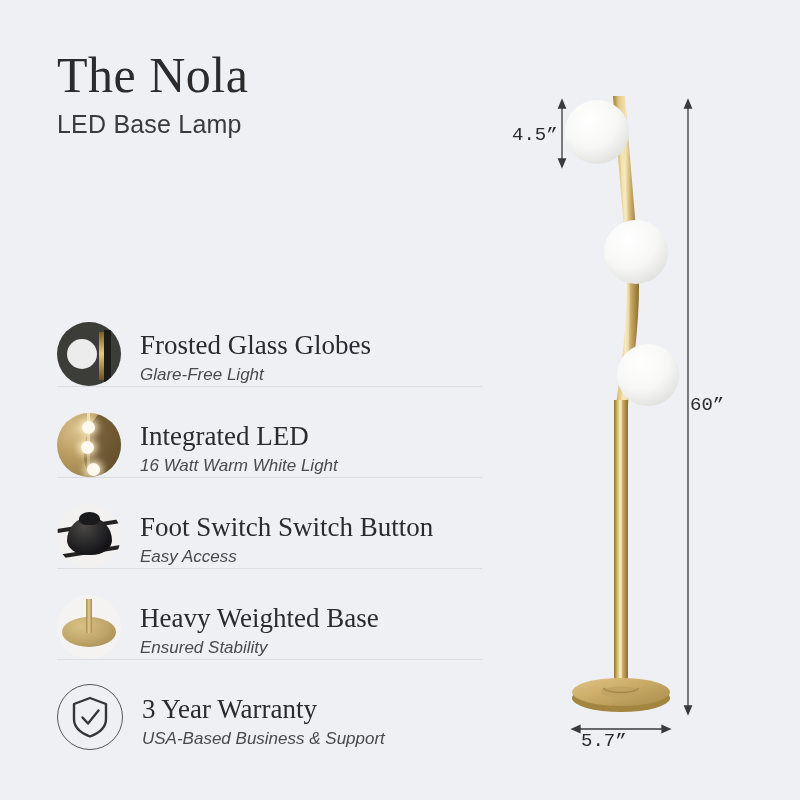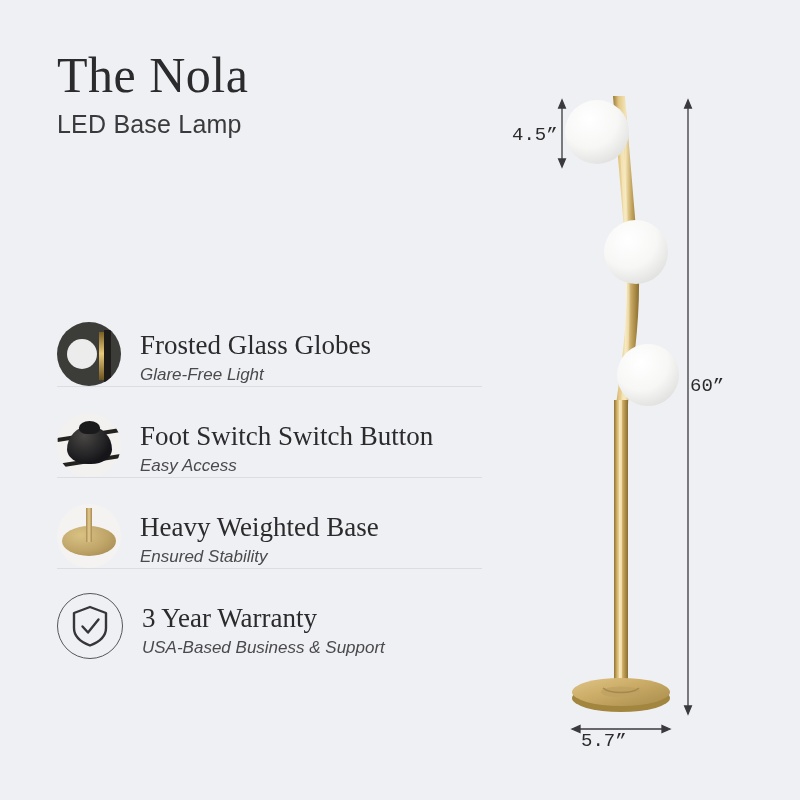--- a/index.html
+++ b/index.html
@@ -220,21 +220,21 @@
   .lamp-svg { display: block; }
 
   .dim-label {
     position: absolute;
     font-family: Liberation Mono, monospace;
     color: #2b2b2d;
     font-size: 19px;
     white-space: nowrap;
   }
   .dim-globe { left: 512px; top: 124px; }
-  .dim-height { left: 690px; top: 375px; }
+  .dim-height { left: 690px; top: 394px; }
   .dim-width  { left: 581px; top: 730px; }
 </style>
 </head>
 <body>
 
 <div class="page">
 
   <div class="header">
     <div class="title">The Nola</div>
     <div class="subtitle">LED Base Lamp</div>
@@ -247,20 +247,33 @@
         <div class="rod-dark"></div>
         <div class="rod"></div>
         <div class="ball"></div>
       </div>
       <div class="feature-text">
         <div class="feature-title">Frosted Glass Globes</div>
         <div class="feature-sub">Glare-Free Light</div>
       </div>
     </div>
 
+    <div class="feature-row">
+      <div class="feature-icon icon-led">
+        <div class="shade"></div>
+        <div class="stem"></div>
+        <div class="dot d1"></div>
+        <div class="dot d2"></div>
+        <div class="dot d3"></div>
+      </div>
+      <div class="feature-text">
+        <div class="feature-title">Integrated LED</div>
+        <div class="feature-sub">16 Watt Warm White Light</div>
+      </div>
+    </div>
 
     <div class="feature-row">
       <div class="feature-icon icon-switch">
         <div class="cord"></div>
         <div class="cord2"></div>
         <div class="dome"></div>
         <div class="cap"></div>
       </div>
       <div class="feature-text">
         <div class="feature-title">Foot Switch Switch Button</div>

